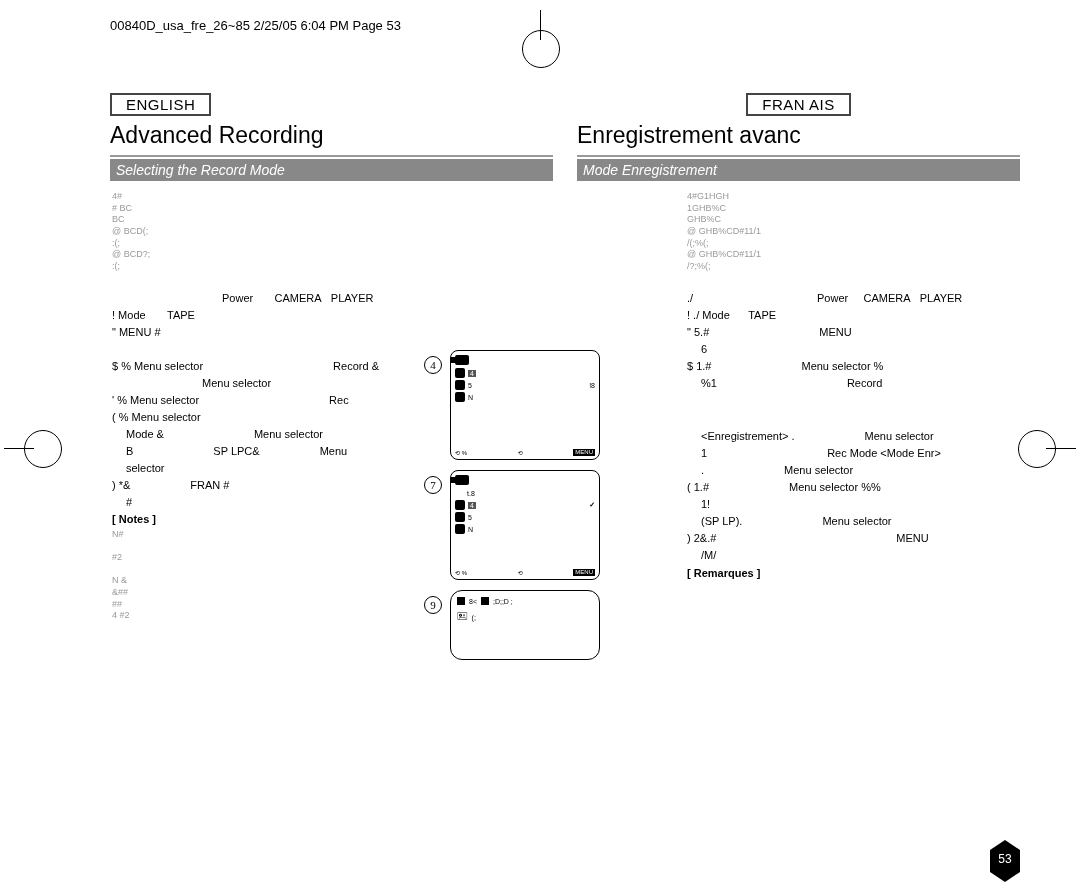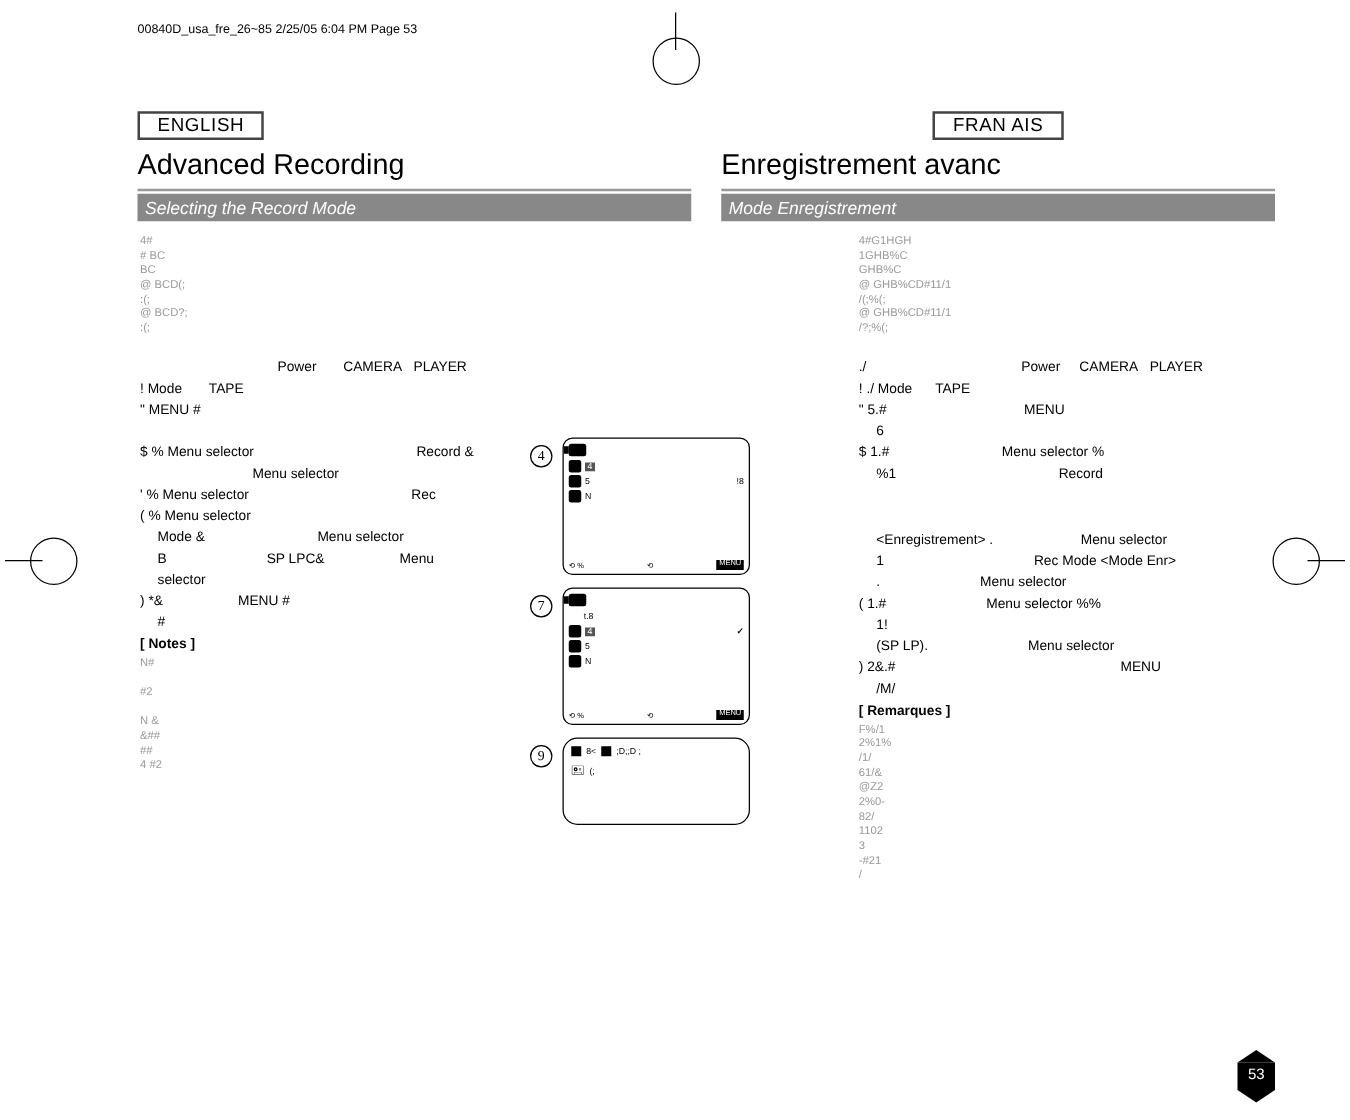--- a/index.html
+++ b/index.html
@@ -7,21 +7,21 @@
     font-family: Arial, Helvetica, sans-serif;
     background: #fff;
     color: #000;
     width: 1080px;
     height: 896px;
     position: relative;
     overflow: hidden;
     font-size: 11px;
   }
   .page { position: relative; width: 100%; height: 100%; padding: 18px 60px 20px 110px; }
-  .slug { font-size: 10px; margin-bottom: 24px; }
+  .slug { font-size: 13px; margin-bottom: 24px; }
   .top-crosshair, .left-crosshair, .right-crosshair, .bottom-crosshair {
     position: absolute; pointer-events: none;
   }
   .top-crosshair { top: 10px; left: 50%; width: 1px; height: 30px; background:#000; }
   .top-crosshair::after { content:""; position:absolute; top:20px; left:-18px; width:36px; height:36px; border:1px solid #000; border-radius:50%; }
   .left-crosshair { top: 50%; left: 4px; height:1px; width:30px; background:#000;}
   .left-crosshair::after { content:""; position:absolute; left:20px; top:-18px; width:36px; height:36px; border:1px solid #000; border-radius:50%; }
   .right-crosshair { top:50%; right:4px; height:1px; width:30px; background:#000;}
   .right-crosshair::after { content:""; position:absolute; right:20px; top:-18px; width:36px; height:36px; border:1px solid #000; border-radius:50%; }
   .cols { display:flex; gap:24px; margin-top:60px; }
@@ -90,21 +90,21 @@
         <p><span>!         Mode</span>&nbsp;&nbsp;&nbsp;&nbsp;&nbsp;&nbsp;&nbsp;<span class="bold">TAPE</span></p>
         <p><span class="bold">"         MENU #</span></p>
         <br>
         <p><span>$  %       Menu selector</span><span style="display:inline-block;width:130px;"></span><span class="bold">Record &amp;</span></p>
         <p style="padding-left:90px;"><span class="bold">Menu selector</span></p>
         <p><span>'  %       Menu selector</span><span style="display:inline-block;width:130px;"></span><span class="bold">Rec</span></p>
         <p><span>(  %       Menu selector</span></p>
         <p><span class="bold" style="padding-left:14px;">Mode &amp;</span><span style="display:inline-block;width:90px;"></span><span class="bold">Menu selector</span></p>
         <p style="padding-left:14px;"><span>B</span><span style="display:inline-block;width:80px;"></span><span class="bold">SP   LPC&amp;</span><span style="display:inline-block;width:60px;"></span><span class="bold">Menu</span></p>
         <p style="padding-left:14px;"><span class="bold">selector</span></p>
-        <p><span>) *&amp;</span><span style="display:inline-block;width:60px;"></span><span class="bold">MENU #</span></p>
+        <p><span>) *&amp;</span><span style="display:inline-block;width:60px;"></span><span class="bold">FRAN #</span></p>
         <p style="padding-left:14px;">#</p>
         <p class="notes-head">[ Notes ]</p>
         <div class="hidden-frag">
           <p>N#</p><br>
           <p>#2</p><br>
           <p>N &amp;</p>
           <p>&amp;##</p>
           <p>##</p>
           <p>4 #2</p>
         </div>
@@ -137,33 +137,20 @@
         <p style="padding-left:14px;"><span>%1</span><span style="display:inline-block;width:130px;"></span><span class="bold">Record</span></p>
         <p style="padding-left:14px;margin-top:36px;"><span class="bold">&lt;Enregistrement&gt;   .</span><span style="display:inline-block;width:70px;"></span><span class="bold">Menu selector</span></p>
         <p style="padding-left:14px;"><span>1</span><span style="display:inline-block;width:120px;"></span><span class="bold">Rec Mode &lt;Mode Enr&gt;</span></p>
         <p style="padding-left:14px;"><span>.</span><span style="display:inline-block;width:80px;"></span><span class="bold">Menu selector</span></p>
         <p><span>(   1.#</span><span style="display:inline-block;width:80px;"></span><span class="bold">Menu selector   %%</span></p>
         <p style="padding-left:14px;">1!</p>
         <p style="padding-left:14px;"><span class="bold">(SP    LP).</span><span style="display:inline-block;width:80px;"></span><span class="bold">Menu selector</span></p>
         <p><span>) 2&amp;.#</span><span style="display:inline-block;width:180px;"></span><span class="bold">MENU</span></p>
         <p style="padding-left:14px;">/M/</p>
         <p class="notes-head">[ Remarques ]</p>
-        <div class="hidden-frag">
-          <p>F%/1</p>
-          <p>2%1%</p>
-          <p>/1/</p>
-          <p>61/&amp;</p>
-          <p>@Z2</p>
-          <p>2%0-</p>
-          <p>82/</p>
-          <p>1102</p>
-          <p>3</p>
-          <p>-#21</p>
-          <p>/</p>
-        </div>
       </div>
     </div>
   </div>
 
   <div class="screens">
     <div class="screen-wrap">
       <div class="circle-num">4</div>
       <div class="screen">
         <div class="toprow">
             <div class="cam"></div>

